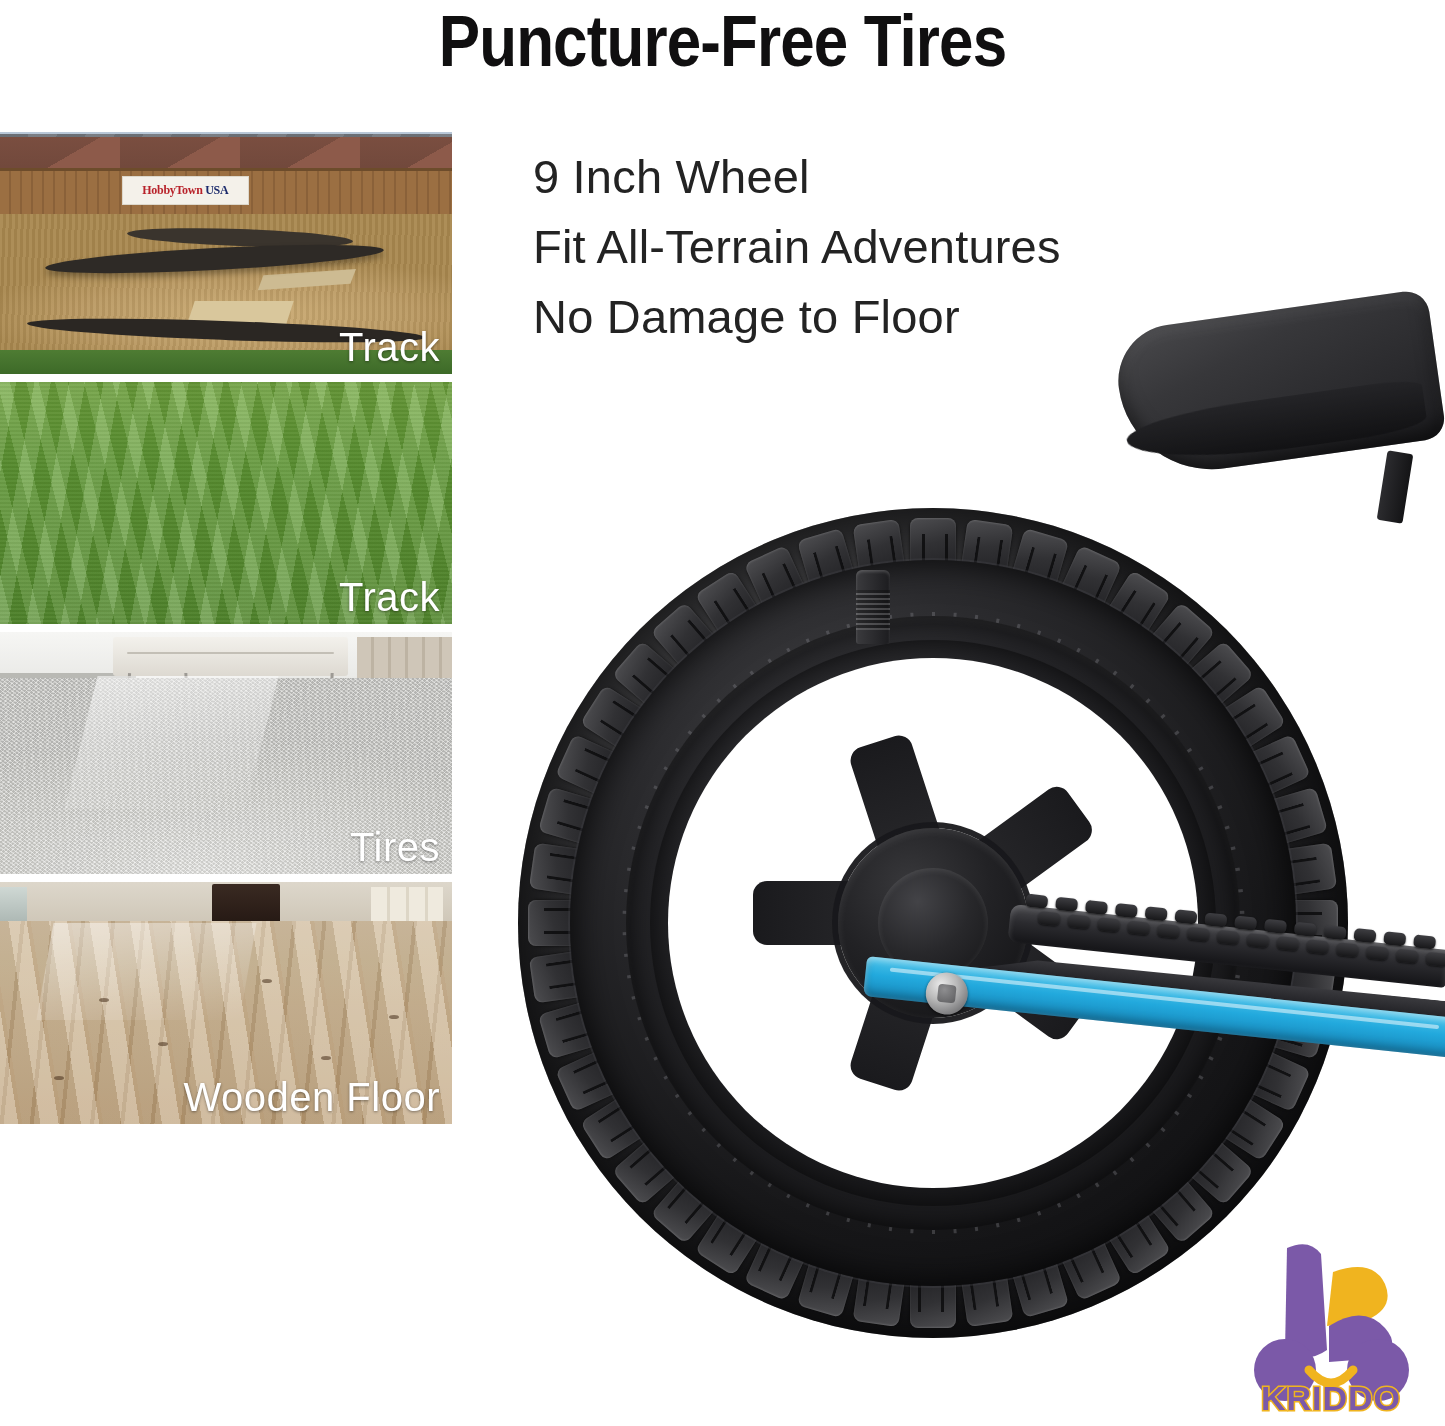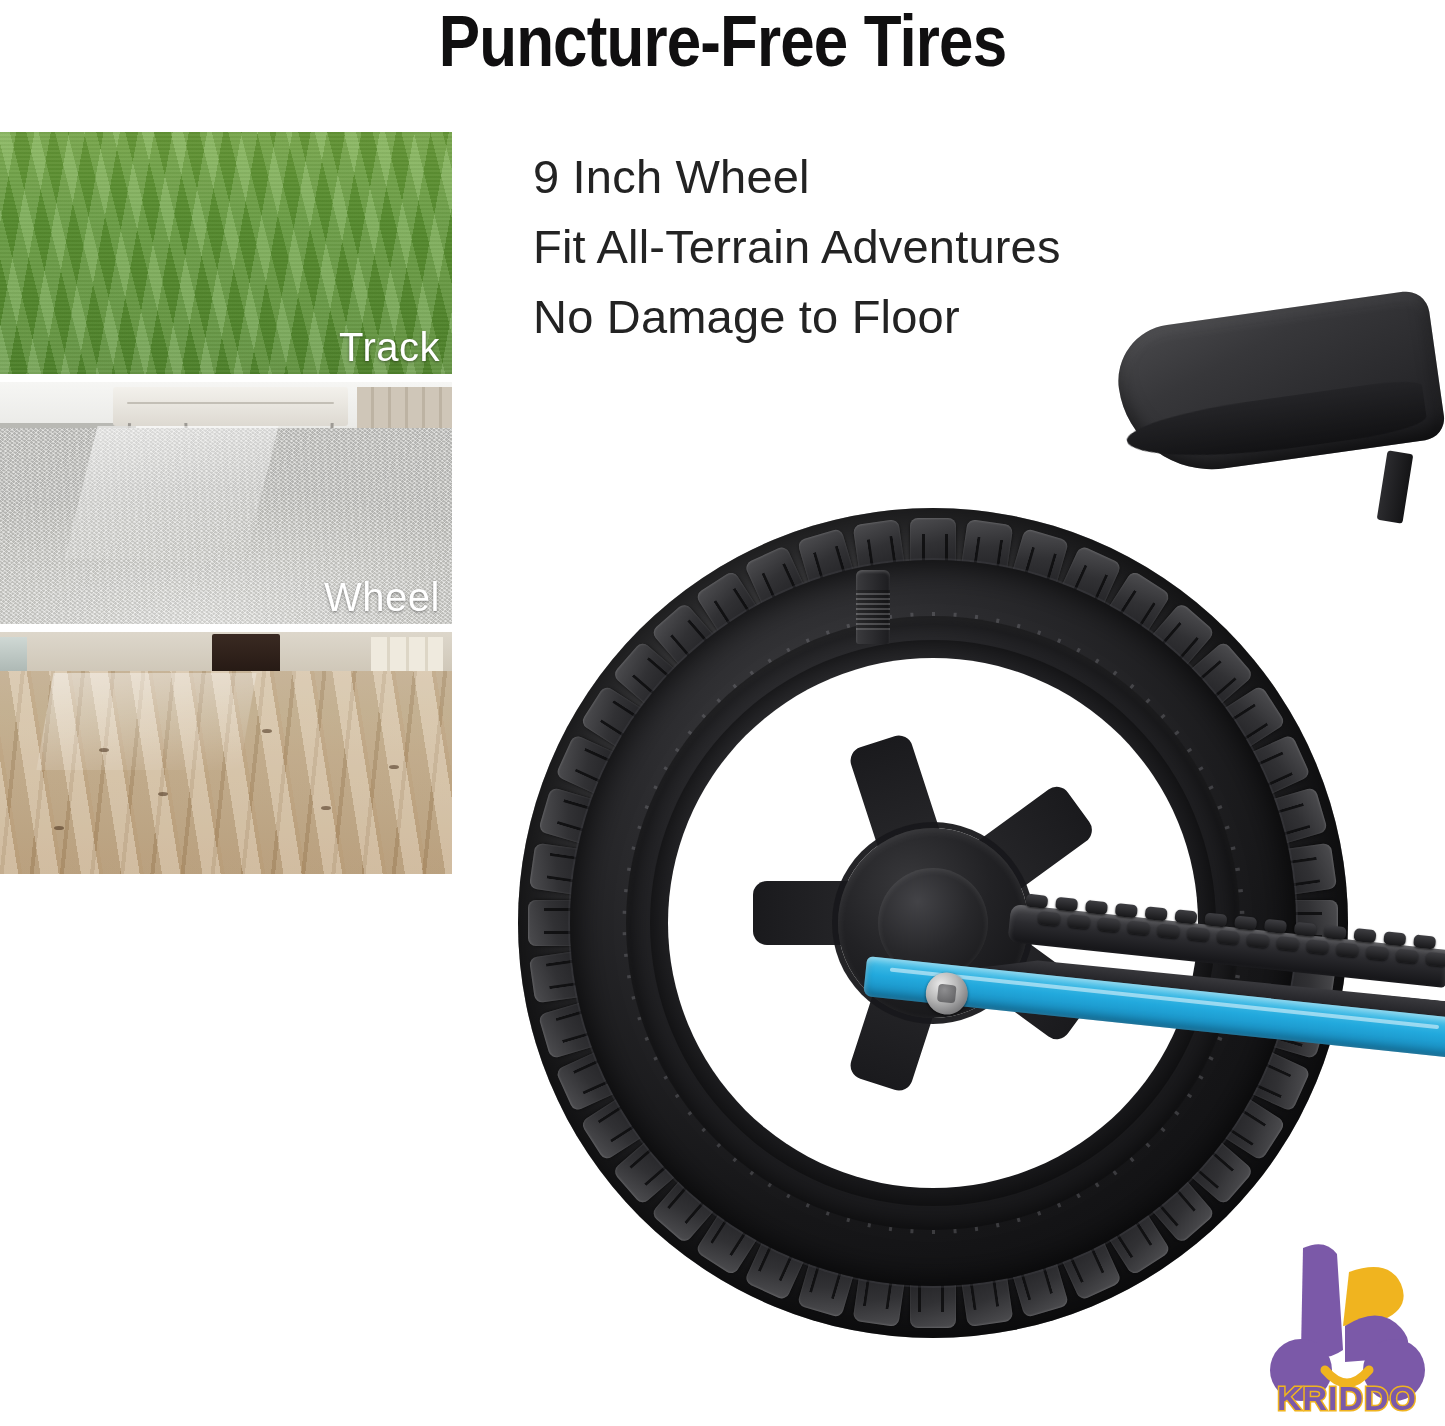--- a/index.html
+++ b/index.html
@@ -333,21 +333,21 @@
     box-shadow: inset 0 3px 6px rgba(255,255,255,.18);
   }
   .nub {
     position:absolute; top:6px; width:22px; height:13px; border-radius:5px;
     background: linear-gradient(#3e3e42,#171719);
     box-shadow: 0 1px 2px rgba(0,0,0,.6);
   }
   .nub.r2 { top:22px; }
 
   
-  .logo { position:absolute; right:8px; bottom:6px; width:180px; height:190px; }
+  .logo { position:absolute; right:24px; bottom:6px; width:180px; height:190px; }
   .logo svg { width:100%; height:100%; display:block; }
   .logo-word {
     position:absolute; left:0; bottom:2px; width:100%;
     text-align:center;
     font-family:"Liberation Sans", sans-serif;
     font-weight:bold; font-size:34px; letter-spacing:1px;
     color:#7B59A8;
     -webkit-text-stroke: 3px #F0B41F;
     paint-order: stroke fill;
   }
@@ -358,57 +358,77 @@
 <div class="title">Puncture-Free Tires</div>
 
 <div class="features">
   <div class="feature-line">9 Inch Wheel</div>
   <div class="feature-line">Fit All-Terrain Adventures</div>
   <div class="feature-line">No Damage to Floor</div>
 </div>
 
 <div class="thumbs">
 
+  <div class="thumb">
+    <div class="art sc-track">
+      <div class="tr-sky"></div>
+      <div class="tr-roofs"></div>
+      <div class="tr-houses"></div>
+      <div class="tr-fence"></div>
+      <div class="tr-banner">
+        <span class="b1">HobbyTown</span>&nbsp;<span class="b2">USA</span>
+      </div>
+      <div class="tr-dirt"></div>
+      <div class="tr-ramp2"></div>
+      <div class="tr-berm2"></div>
+      <div class="tr-berm1"></div>
+      <div class="tr-ramp"></div>
+      <div class="tr-berm3"></div>
+      <div class="tr-grass"></div>
+    </div>
+    <div class="label">Track</div>
+  </div>
 
   <div class="thumb">
     <div class="art sc-lawn"></div>
     <div class="label">Track</div>
   </div>
 
   <div class="thumb">
     <div class="art sc-carpet">
       <div class="cp-wall"></div>
       <div class="cp-shelf"></div>
       <div class="cp-base"></div>
       <div class="cp-sofa"></div>
       <div class="cp-leg cp-l1"></div>
       <div class="cp-leg cp-l2"></div>
       <div class="cp-leg cp-l3"></div>
       <div class="cp-floor"></div>
       <div class="cp-light"></div>
     </div>
-    <div class="label">Wheel</div>
+    <div class="label">Tires</div>
   </div>
 
 
   <div class="thumb">
     <div class="art sc-wood">
       <div class="wd-wall"></div>
       <div class="wd-door"></div>
       <div class="wd-cab"></div>
       <div class="wd-island"></div>
       <div class="wd-floor"></div>
       <div class="wd-shine"></div>
       <div class="wd-knot" style="left:22%; top:48%;"></div>
       <div class="wd-knot" style="left:35%; top:66%;"></div>
       <div class="wd-knot" style="left:58%; top:40%;"></div>
       <div class="wd-knot" style="left:71%; top:72%;"></div>
       <div class="wd-knot" style="left:12%; top:80%;"></div>
       <div class="wd-knot" style="left:86%; top:55%;"></div>
     </div>
+    <div class="label">Wooden Floor</div>
   </div>
 
 </div>
 
 <div class="photo">
 
   <div class="seat">
     <div class="seat-body"></div>
     <div class="seat-edge"></div>
     <div class="seat-post"></div>

